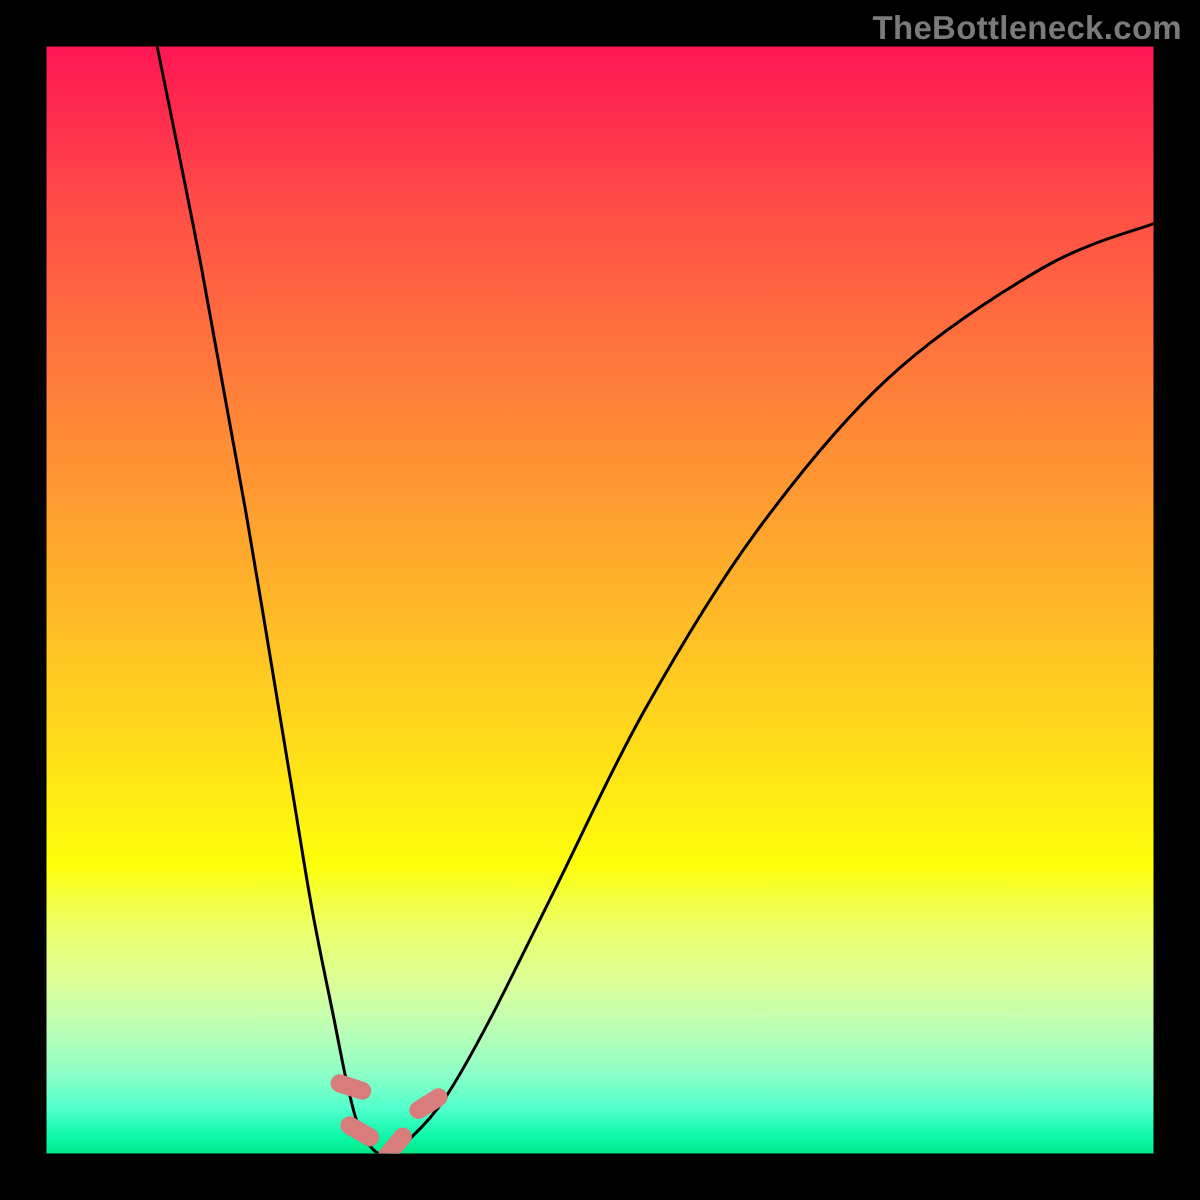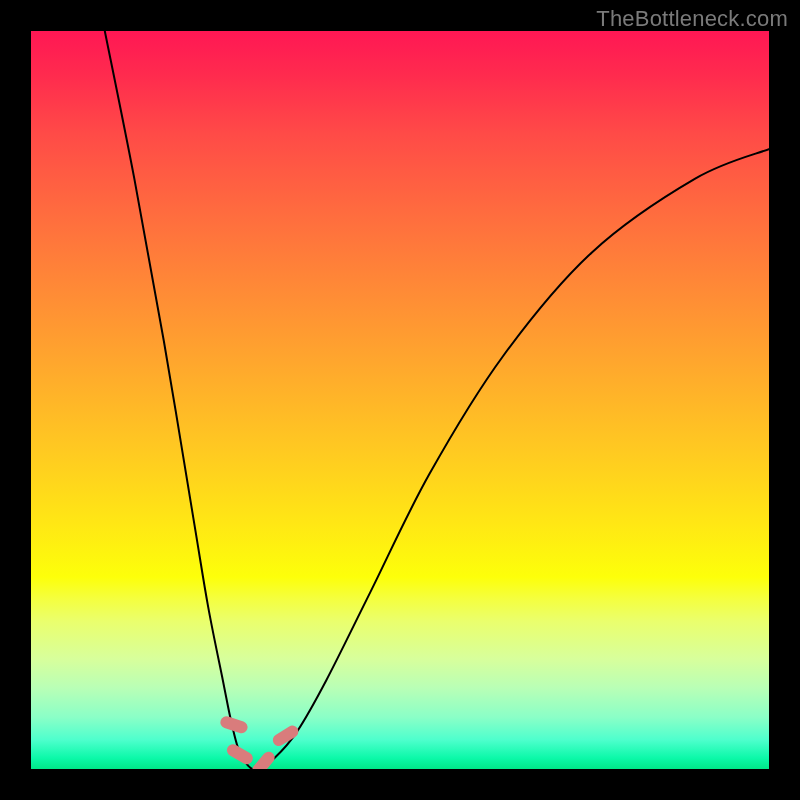--- a/index.html
+++ b/index.html
@@ -37,21 +37,21 @@
       #0cf9a9 98.5%,
       #00e888 100%
     );
   }
   .watermark {
     position: absolute;
     top: 6px;
     right: 12px;
     color: #7a7a7a;
     font-size: 22px;
-    font-weight: 400;
+    font-weight: 700;
     letter-spacing: 0.2px;
     user-select: none;
   }
   svg.curve {
     position: absolute;
     left: 0;
     top: 0;
     width: 738px;
     height: 738px;
     pointer-events: none;

